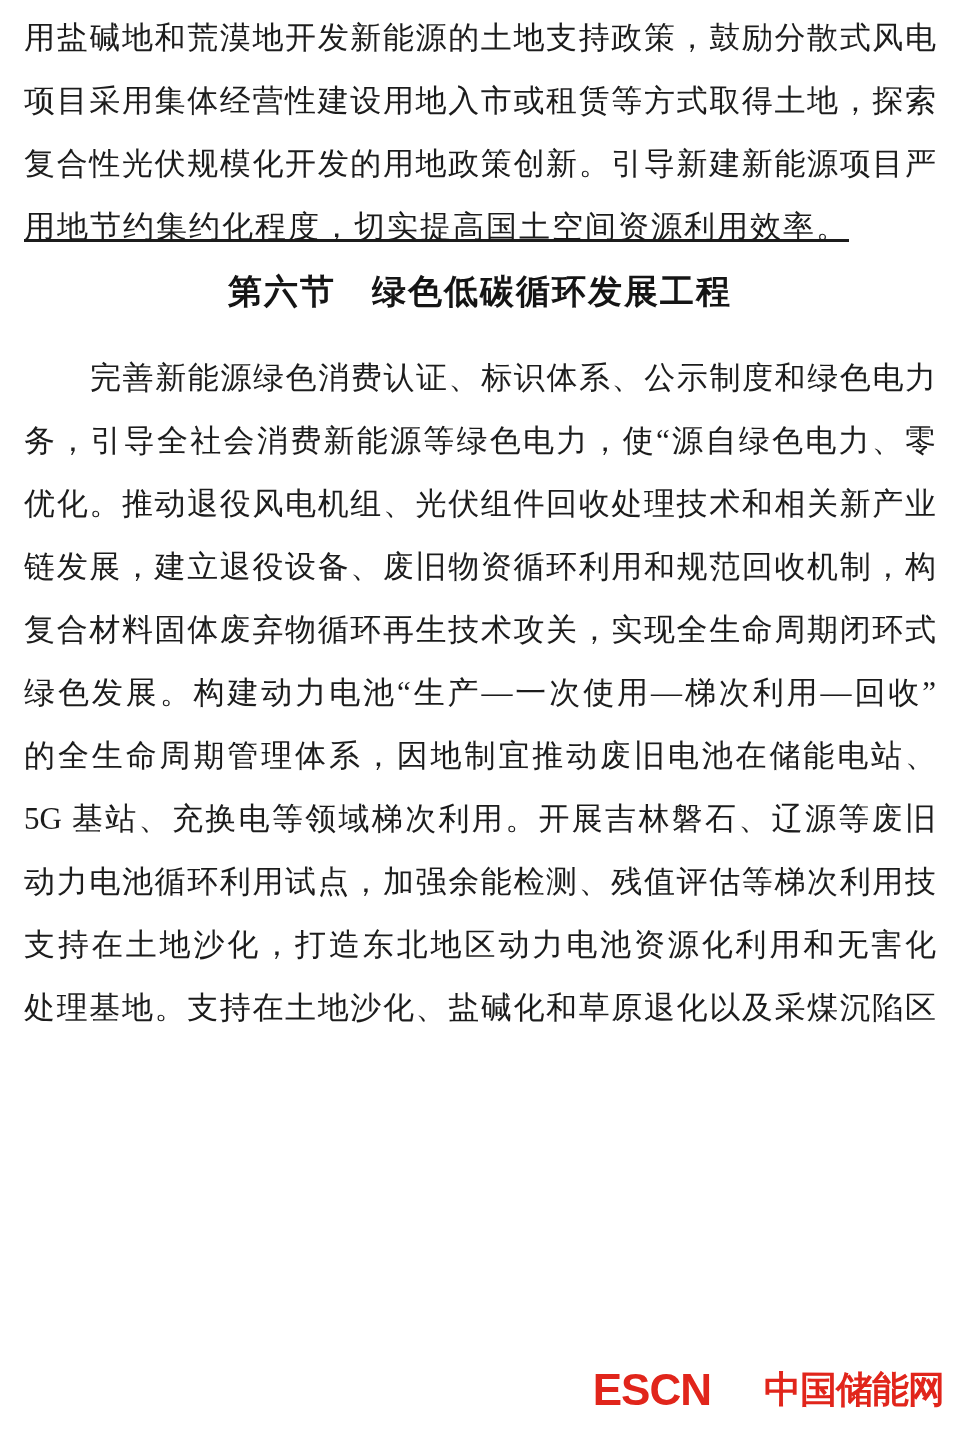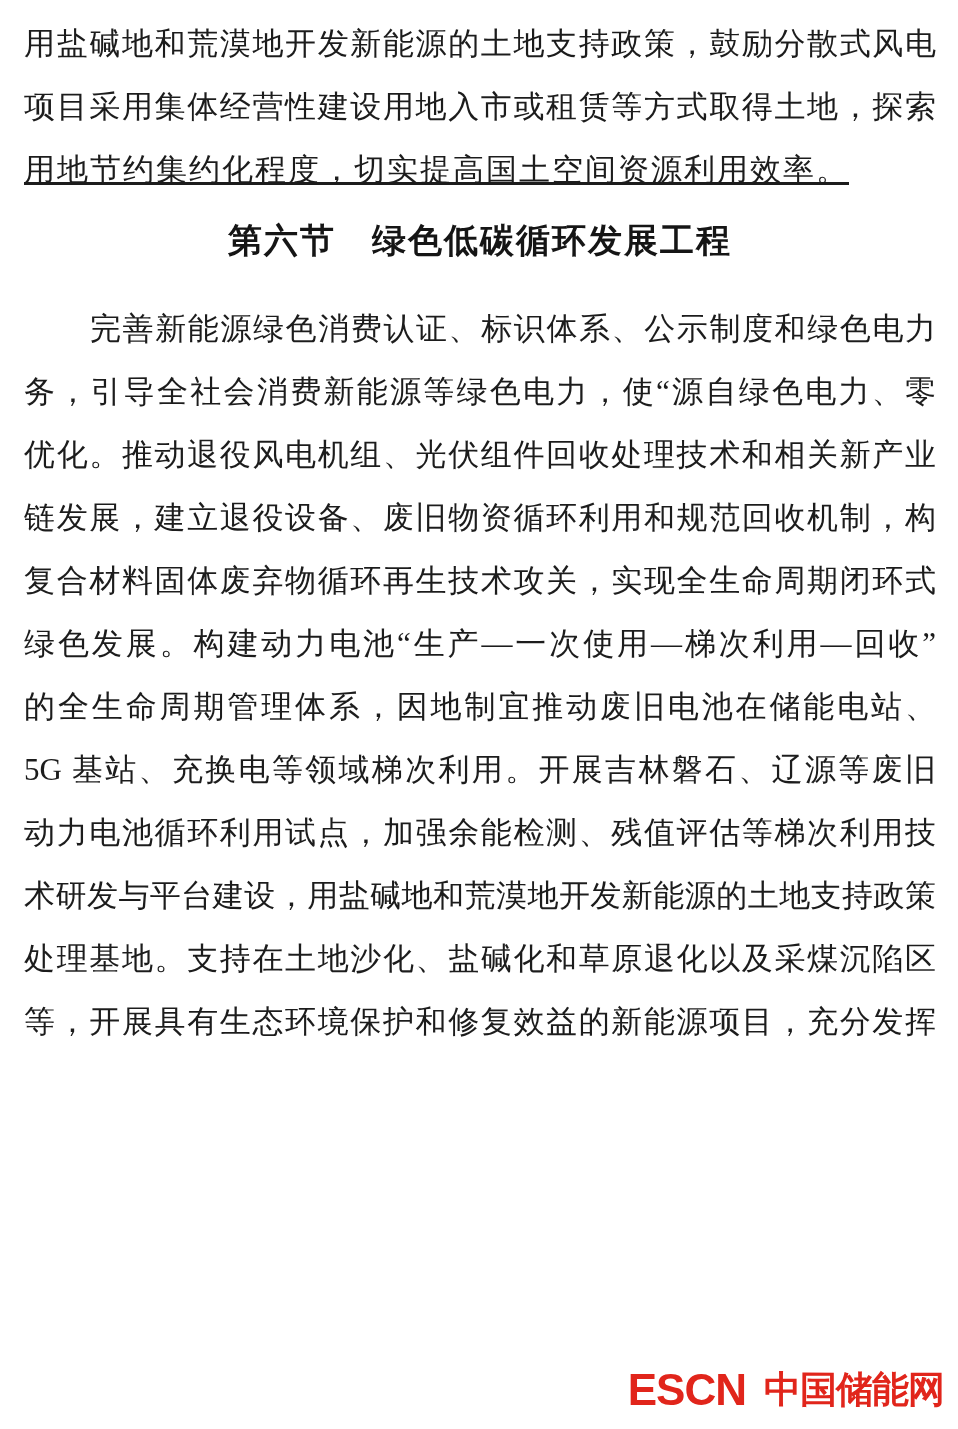--- a/index.html
+++ b/index.html
@@ -13,46 +13,46 @@
     height: 1429px;
     background: #ffffff;
     overflow: hidden;
     color: #1c1c1c;
     font-family: "Liberation Serif", serif;
   }
   .content {
     position: absolute;
     left: 24px;
     right: 22px;
-    top: 12px;
+    top: 6px;
   }
   .txt-line {
     height: 63px;
     line-height: 63px;
     font-size: 31px;
     white-space: nowrap;
     text-align: justify;
     text-align-last: justify;
     overflow: hidden;
   }
   .txt-line.short-line {
     text-align: left;
     text-align-last: left;
     letter-spacing: 2px;
     text-decoration: underline;
   }
   .txt-line.indent-line {
     text-indent: 66px;
   }
   .section-heading {
-    margin-top: 18px;
+    margin-top: 10px;
     height: 48px;
     line-height: 48px;
     text-align: center;
-    font-family: Liberation Mono, monospace;
+    font-family: Liberation Serif, serif;
     font-weight: bold;
     font-size: 34px;
     letter-spacing: 2px;
     color: #151515;
   }
   .para-body {
     margin-top: 30px;
   }
   .watermark {
     position: absolute;
@@ -69,49 +69,50 @@
     font-size: 44px;
     letter-spacing: -1px;
     line-height: 44px;
   }
   .wm-cn {
     font-family: "Liberation Sans", sans-serif;
     font-weight: bold;
     font-size: 37px;
     letter-spacing: -1px;
     line-height: 44px;
+    margin-left: 35px;
   }
 </style>
 </head>
 <body>
 
 <div class="page">
   <div class="content">
 
     <div>
       <div class="txt-line">用盐碱地和荒漠地开发新能源的土地支持政策，鼓励分散式风电</div>
       <div class="txt-line">项目采用集体经营性建设用地入市或租赁等方式取得土地，探索</div>
+      <div class="txt-line">复合性光伏规模化开发的用地政策创新。引导新建新能源项目严</div>
       <div class="txt-line short-line">用地节约集约化程度，切实提高国土空间资源利用效率。</div>
     </div>
 
     <div class="section-heading">第六节　绿色低碳循环发展工程</div>
 
     <div class="para-body">
       <div class="txt-line indent-line">完善新能源绿色消费认证、标识体系、公示制度和绿色电力</div>
       <div class="txt-line">务，引导全社会消费新能源等绿色电力，使“源自绿色电力、零</div>
       <div class="txt-line">优化。推动退役风电机组、光伏组件回收处理技术和相关新产业</div>
       <div class="txt-line">链发展，建立退役设备、废旧物资循环利用和规范回收机制，构</div>
       <div class="txt-line">复合材料固体废弃物循环再生技术攻关，实现全生命周期闭环式</div>
       <div class="txt-line">绿色发展。构建动力电池“生产—一次使用—梯次利用—回收”</div>
       <div class="txt-line">的全生命周期管理体系，因地制宜推动废旧电池在储能电站、</div>
       <div class="txt-line">5G 基站、充换电等领域梯次利用。开展吉林磐石、辽源等废旧</div>
       <div class="txt-line">动力电池循环利用试点，加强余能检测、残值评估等梯次利用技</div>
-      <div class="txt-line">术研发与平台建设，用盐碱地和荒漠地开发新能源的土地支持政策</div>
+      <div class="txt-line">支持在土地沙化，打造东北地区动力电池资源化利用和无害化</div>
       <div class="txt-line">处理基地。支持在土地沙化、盐碱化和草原退化以及采煤沉陷区</div>
-      <div class="txt-line">等，开展具有生态环境保护和修复效益的新能源项目，充分发挥</div>
     </div>
   </div>
 
   <div class="watermark" style="color: rgb(225, 37, 27);">
     <span class="wm-latin">ESCN</span>
     <span class="wm-cn">中国储能网</span>
   </div>
 </div>
 
 </body></html>

